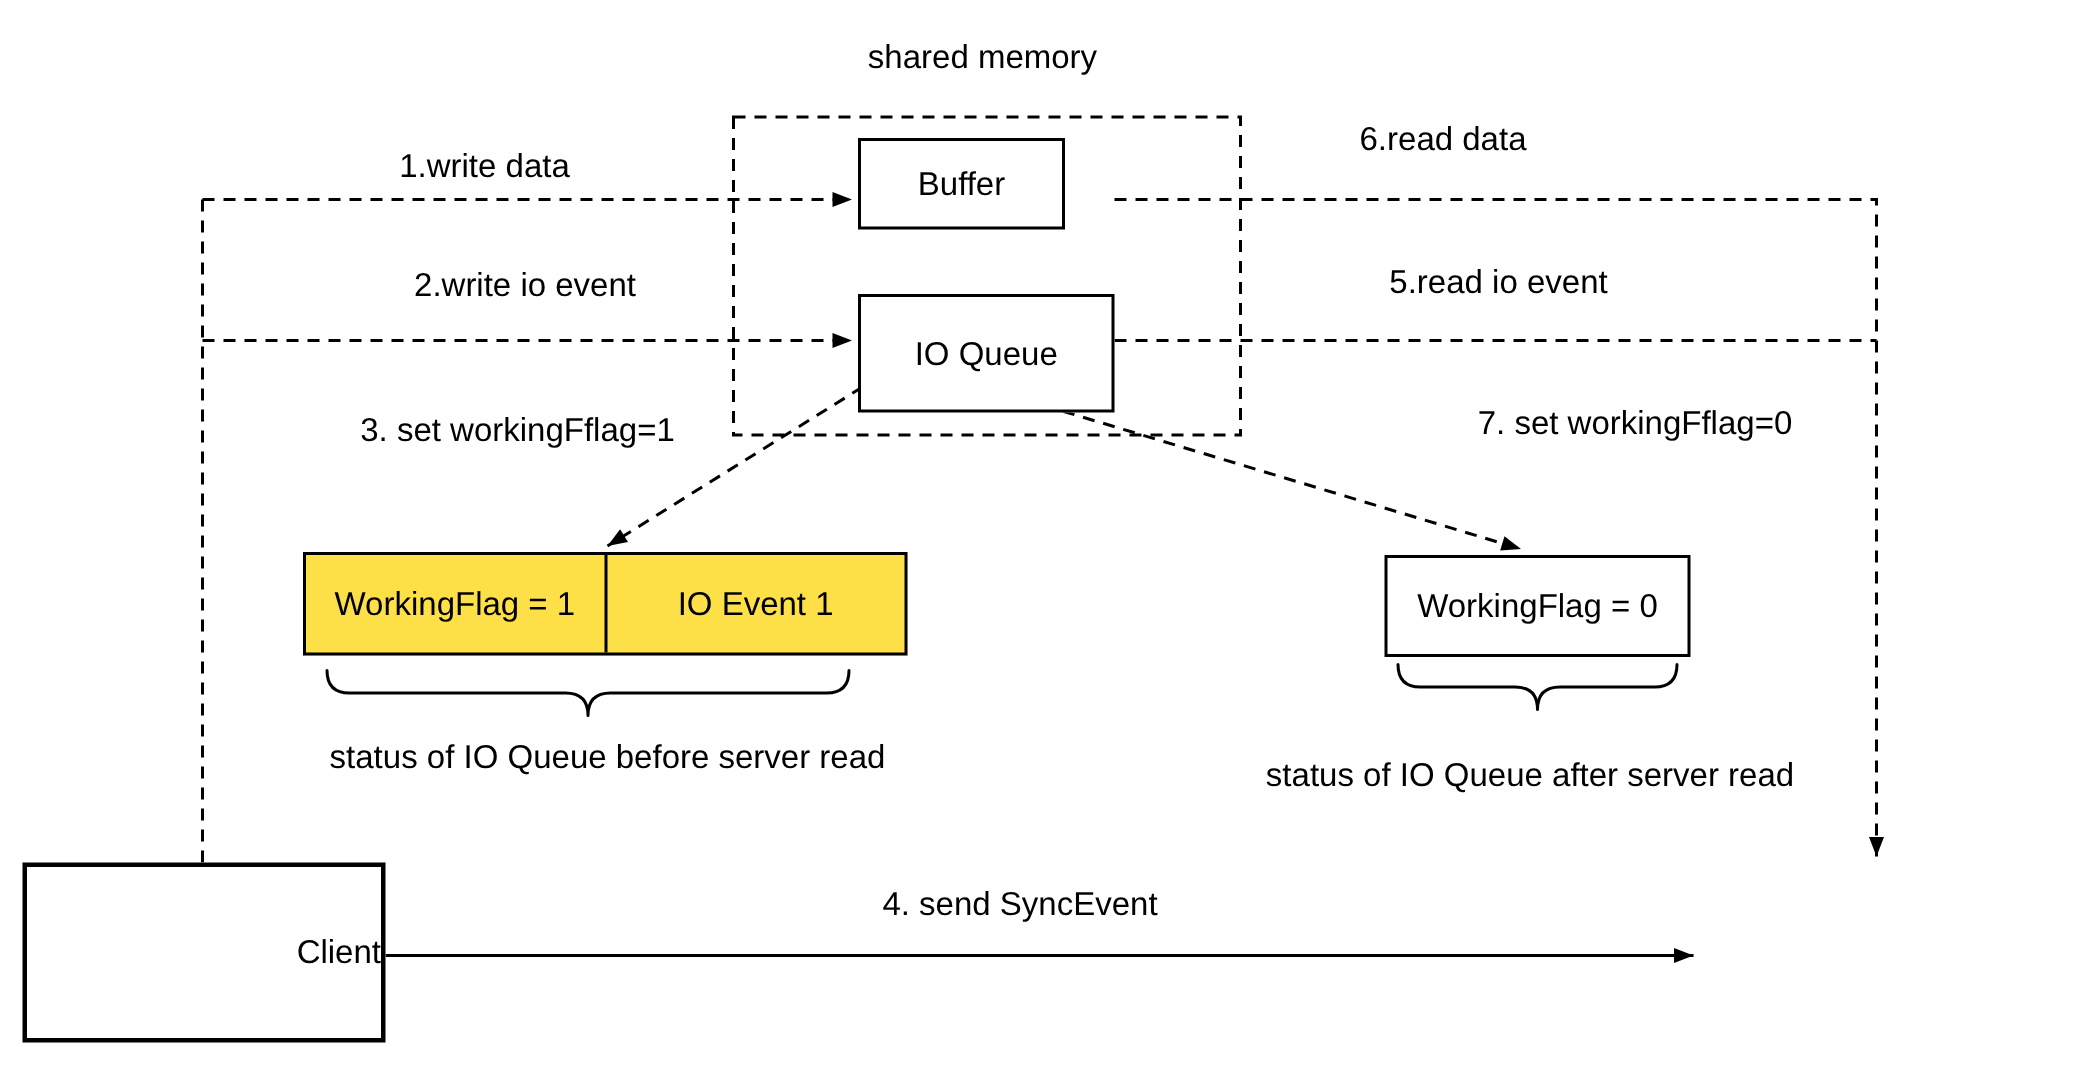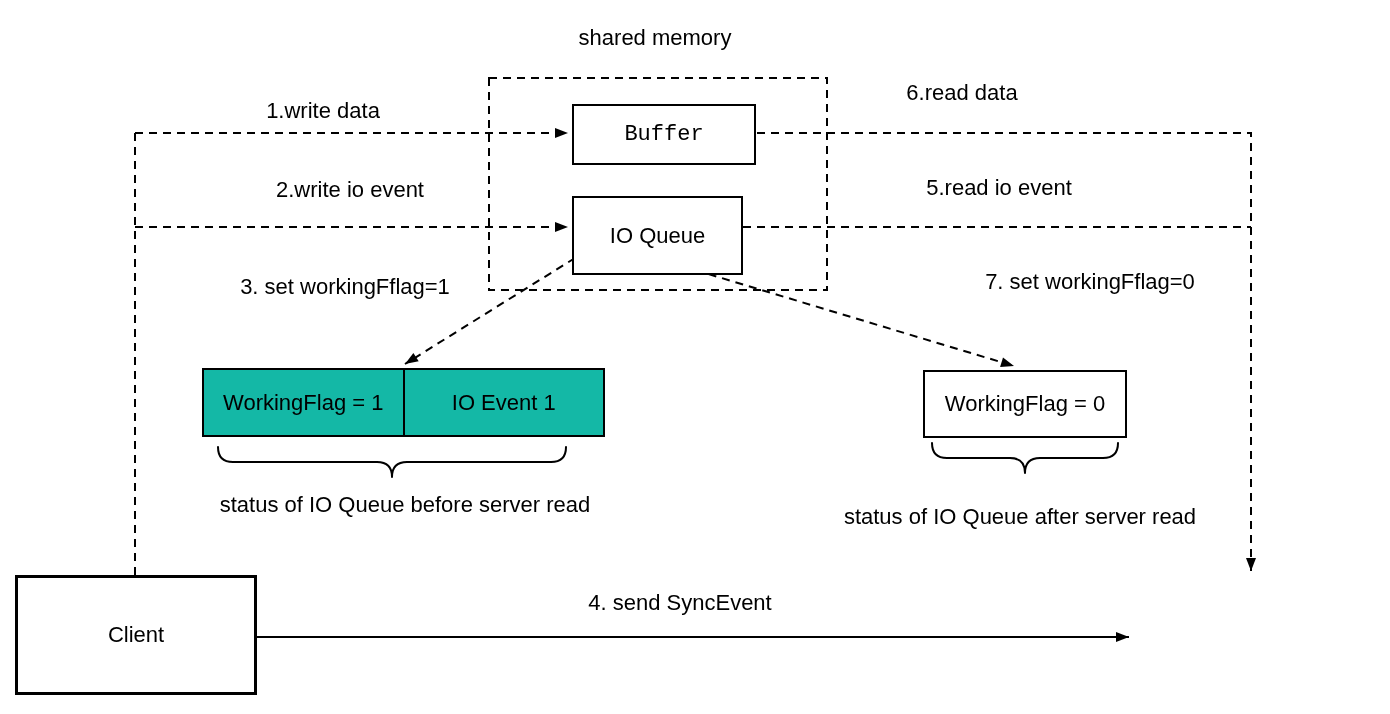--- a/index.html
+++ b/index.html
@@ -21,26 +21,26 @@
     position: absolute;
     box-sizing: border-box;
     border: 2px solid #000;
     background: #ffffff;
     display: flex;
     align-items: center;
     justify-content: center;
     font-size: 22px;
     text-align: center;
   }
-  .node.thick { border-width: 3px; }
+  .node.thick { border-width: 3px; justify-content: flex-end; }
   .splitbox {
     position: absolute;
     box-sizing: border-box;
     border: 2px solid #000;
-    background: #14b8a6;
+    background: #fde047;
     display: flex;
   }
   .splitbox .cell {
     flex: 1;
     display: flex;
     align-items: center;
     justify-content: center;
     font-size: 22px;
   }
   .splitbox .cell.first { border-right: 2px solid #000; }
@@ -82,21 +82,21 @@
 
     <path d="M257,637 L1129,637" fill="none" stroke="#000" stroke-width="2" marker-end="url(#arr)"></path>
 
     <path d="M218,447 Q218,462 233,462 L377,462 Q392,462 392,477 Q392,462 407,462 L551,462 Q566,462 566,447" fill="none" stroke="#000" stroke-width="2" stroke-linecap="round" stroke-linejoin="round"></path>
 
     <path d="M932,443 Q932,458 947,458 L1010,458 Q1025,458 1025,473 Q1025,458 1040,458 L1103,458 Q1118,458 1118,443" fill="none" stroke="#000" stroke-width="2" stroke-linecap="round" stroke-linejoin="round"></path>
   </svg>
 
   <div class="lbl" style="left:655px; top:25px;">shared memory</div>
 
-  <div class="node" style="left:572px; top:104px; width:184px; height:61px;font-family:Liberation Mono, monospace;">
+  <div class="node" style="left:572px; top:92px; width:138px; height:61px;">
     <span>Buffer</span>
   </div>
   <div class="node" style="left:572px; top:196px; width:171px; height:79px;">
     <span>IO Queue</span>
   </div>
 
   <div class="lbl" style="left:323px; top:98px;">1.write data</div>
   <div class="lbl" style="left:350px; top:177px;text-align:right;">2.write io event</div>
   <div class="lbl" style="left:345px; top:274px;">3. set workingFflag=1</div>
 

